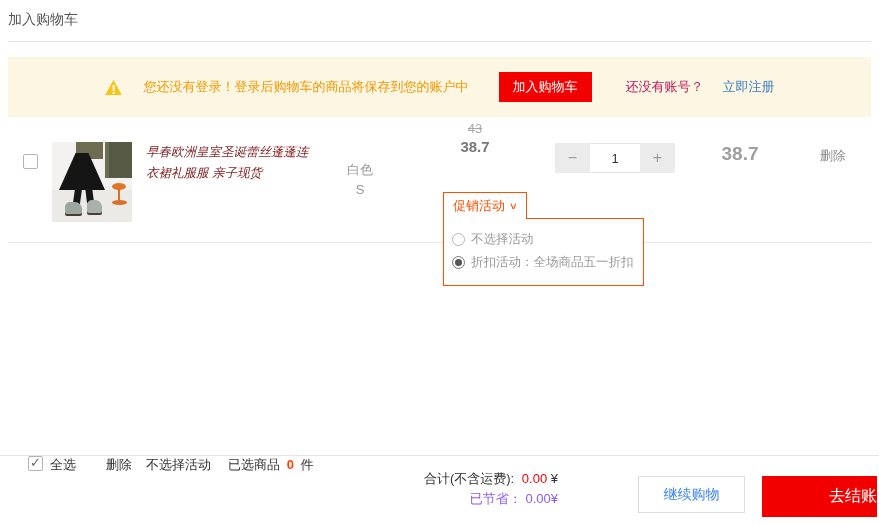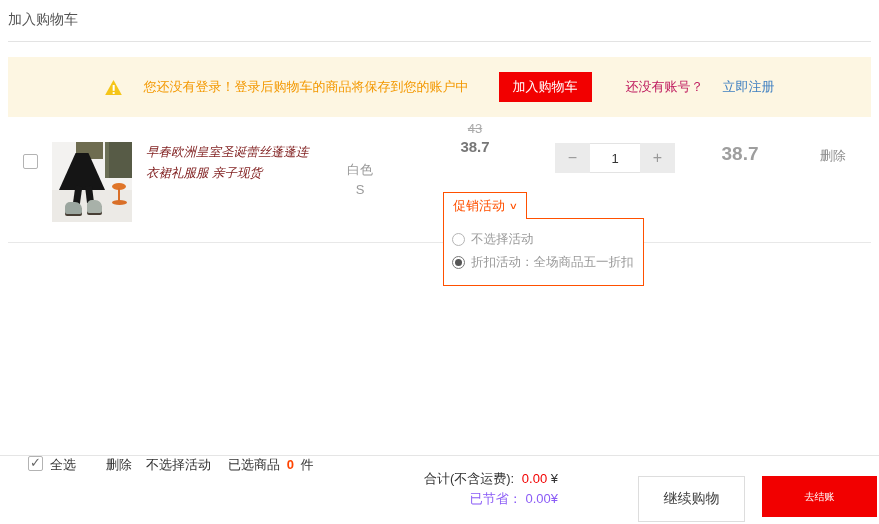--- a/index.html
+++ b/index.html
@@ -143,28 +143,28 @@
   .lbl-select-all { margin-left:7px; cursor:pointer; }
   .link-delete { margin-left:30px; color:#333; text-decoration:none; cursor:pointer; }
   .link-clear { margin-left:14px; color:#333; text-decoration:none; cursor:pointer; }
   .selected-info { margin-left:17px; }
   .count-num { color:#ff4400; font-weight:bold; margin:0 3px; }
   .totals { position:absolute; right:321px; top:13px; text-align:right; font-size:13px; line-height:1.55; }
   .total-line { color:#333; }
   .total-val { color:#f20000; margin-left:4px; }
   .saved-line { color:#8b5cf6; }
   .btn-continue {
-    position:absolute; left:638px; top:20px; width:107px; height:46px;
-    background:#fff; border:1px solid #ddd; font-size:14px; color:#404040;
+    position:absolute; left:638px; top:20px; width:107px; height:37px;
+    background:#fff; border:1px solid #ddd; font-size:14px; color:#3b82f6;
     cursor:pointer; font-family:inherit;
   }
   .btn-checkout {
     position:absolute; left:762px; top:20px; width:115px; height:41px;
-    background:#f20000; border:none; font-size:10px; color:#fff;
-    cursor:pointer; font-family:inherit;
+    background:#f20000; border:none; font-size:16px; color:#fff;
+    cursor:pointer; font-family:inherit;text-align:right;
   }
 </style>
 </head>
 <body>
 
 <div class="container">
 
   <div class="page-header">
     <h1 class="page-title">加入购物车</h1>
   </div>

